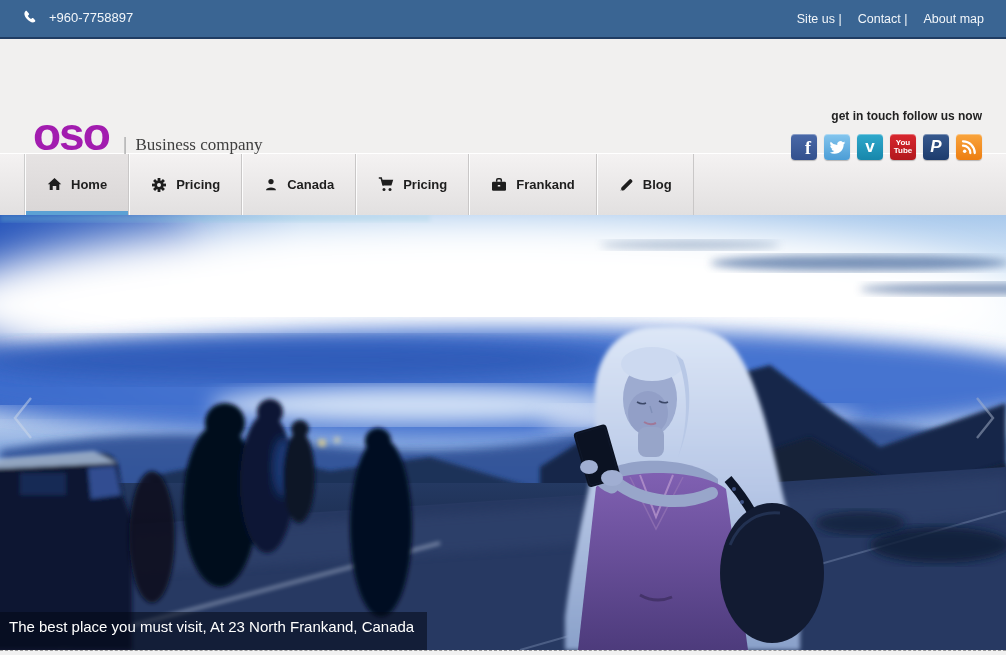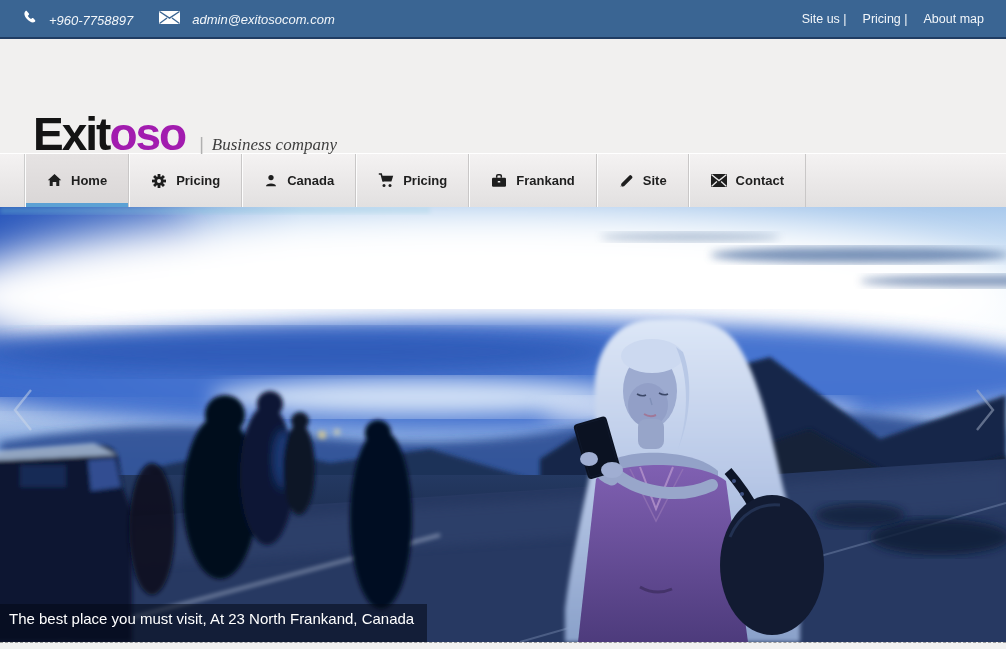--- a/index.html
+++ b/index.html
@@ -2,49 +2,49 @@
 <html><head>
 <meta charset="utf-8">
 <style>
   * { margin:0; padding:0; box-sizing:border-box; }
   html,body { width:1006px; height:655px; overflow:hidden; background:#fff;
               font-family:"Liberation Sans", sans-serif; }
 
   
   .topbar { height:39px; background:#3a6593; border-bottom:2px solid #1f3c63;
             display:flex; align-items:center; padding:0 22px; color:#f2f6fa; font-size:13px; }
-  .topbar .contact { display:flex; align-items:flex-end; gap:12px;font-style:italic; }
+  .topbar .contact { display:flex; align-items:flex-start; gap:12px; }
   .topbar .contact + .contact { margin-left:26px; }
   .topbar .links { margin-left:auto; display:flex; gap:16px; font-size:12.5px; }
   .topbar .links span { cursor:pointer; }
 
   
   .header { height:114px; background:#f1f0ef; position:relative; }
   .logo { position:absolute; left:33px; top:68px; display:flex; align-items:baseline; cursor:pointer; }
   .logo .lg-a { font-size:46px; font-weight:bold; letter-spacing:-2px; color:#141414; }
   .logo .lg-b { font-size:46px; font-weight:bold; letter-spacing:-2px; color:#a21caf; }
   .logo .sep  { margin-left:14px; color:#b0b0b0; font-size:18px; }
-  .logo .tagline { margin-left:8px; font-family:"Liberation Serif", serif; font-style:italic;
+  .logo .tagline { margin-left:8px; font-family:"Liberation Serif", serif; 
                    font-size:17px; color:#3f3f3f; }
   .social-wrap { position:absolute; right:24px; top:70px; text-align:right; }
   .social-caption { font-size:12px; font-weight:bold; color:#222; }
   .social-row { margin-top:11px; display:flex; gap:7px; justify-content:flex-end; }
   .sq { width:26px; height:26px; border-radius:4px; display:flex; align-items:center;
         justify-content:center; color:#fff; cursor:pointer; box-shadow:inset 0 1px 0 rgba(255,255,255,.35), 0 1px 1px rgba(0,0,0,.25); }
   .sq.fb  { background:linear-gradient(#4a69a8,#33508d); font-family:"Liberation Serif",serif;
             font-weight:bold; font-size:18px; align-items:flex-end; justify-content:flex-end; padding:0 6px 1px 0; }
   .sq.tw  { background:linear-gradient(#85c6ee,#4b9dd6); }
   .sq.vm  { background:linear-gradient(#2fa9cc,#1787ab); font-weight:bold; font-size:17px; }
   .sq.yt  { background:linear-gradient(#d8272e,#b2181d); flex-direction:column; line-height:8px; }
   .sq.yt .yt-t { font-size:8px; font-weight:bold; }
   .sq.pp  { background:linear-gradient(#37598e,#1d3c6d); font-weight:bold; font-size:17px; font-style:italic; }
   .sq.rss { background:linear-gradient(#f9a43c,#ed7e12); }
 
   
-  .navbar { height:54px; background:linear-gradient(#f4f2f2,#e2e0e0); border-top:1px solid #ffffff;
+  .navbar { height:62px; background:linear-gradient(#f4f2f2,#e2e0e0); border-top:1px solid #ffffff;
             display:flex;text-align:center; }
   .nav-spacer { width:25px; border-right:1px solid #cccccc; }
   .nav-tab { display:flex; align-items:center; gap:9px; padding:0 21px; font-size:13px;
              font-weight:bold; color:#1e1e1e; border-right:1px solid #c9c7c7;
              border-left:1px solid #fdfdfd; cursor:pointer; }
   .nav-tab.active { background:linear-gradient(#e6e3e3,#d9d6d6);
                     box-shadow:inset 0 -4px 0 #5ca1d4; }
   .nav-tab svg { display:block; }
 
   
@@ -65,42 +65,55 @@
 
 <div class="topbar">
   <div class="contact">
     <span>
       <svg width="15" height="15" viewBox="0 0 16 16">
           <path fill="#fff" d="M3.8 1.1C2 2.7 1.9 5.9 5.3 9.7c3.4 3.8 6.6 4.3 8.5 2.8.5-.4.6-1 .2-1.5l-1.9-2.1c-.4-.4-1.1-.5-1.5-.1l-.9.8C8.6 9.2 6.7 7.4 6.2 6.2l1-.9c.4-.4.5-1.1.1-1.5L5.3 1.2c-.4-.5-1-.5-1.5-.1z"></path>
         </svg>
     </span>
     <span>+960-7758897</span>
   </div>
-  <div class="contact">
-    <span>
-      <svg width="21" height="13" viewBox="0 0 21 13">
-          <rect width="21" height="13" fill="#fff"></rect>
-          <path d="M.5.5l10 6.6L20.5.5M.5 12.5L8 7M20.5 12.5L13 7" stroke="#3a6593" stroke-width="1.3" fill="none"></path>
-        </svg>
-    </span>
-    <span>admin@exitosocom.com</span>
-  </div>
   <div class="links">
     <span>Site us |</span>
-    <span>Pricing |</span>
+    <span>Contact |</span>
     <span>About map</span>
   </div>
 </div>
 
 <div class="header">
   <div class="logo">
-    <span class="lg-a">Exit</span>
       <span class="lg-b">oso</span>
     <span class="sep">|</span>
     <span class="tagline">Business company</span>
+  </div>
+  <div class="social-wrap">
+    <div class="social-caption">get in touch follow us now</div>
+    <div class="social-row">
+      <div class="sq fb">f</div>
+      <div class="sq tw">
+        <svg width="17" height="17" viewBox="0 0 24 24">
+            <path fill="#fff" d="M23 5.1c-.8.4-1.7.7-2.6.8a4.6 4.6 0 0 0 2-2.5c-.9.5-1.9.9-2.9 1.1a4.5 4.5 0 0 0-7.8 4.1A12.9 12.9 0 0 1 2.4 3.9a4.5 4.5 0 0 0 1.4 6 4.4 4.4 0 0 1-2-.6v.1c0 2.2 1.5 4 3.6 4.4-.7.2-1.4.2-2 .1a4.5 4.5 0 0 0 4.2 3.1A9 9 0 0 1 1 18.9a12.7 12.7 0 0 0 6.9 2c8.3 0 12.8-6.8 12.8-12.8v-.6c.9-.6 1.6-1.4 2.3-2.4z"></path>
+          </svg>
+      </div>
+      <div class="sq vm">v</div>
+      <div class="sq yt">
+        <span class="yt-t">You</span>
+        <span class="yt-t">Tube</span>
+      </div>
+      <div class="sq pp">P</div>
+      <div class="sq rss">
+        <svg width="16" height="16" viewBox="0 0 24 24">
+            <circle cx="5.5" cy="18.5" r="2.6" fill="#fff"></circle>
+            <path d="M3 10a11 11 0 0 1 11 11M3 3.4A17.6 17.6 0 0 1 20.6 21" stroke="#fff" stroke-width="3.4" fill="none" stroke-linecap="round"></path>
+          </svg>
+      </div>
+    </div>
   </div>
 </div>
 
 <div class="navbar">
   <div class="nav-spacer"></div>
 
   <div class="nav-tab active">
     <span>
         <svg width="15" height="15" viewBox="0 0 16 16">
           <path fill="#1e1e1e" d="M8 1.1L15.2 7.6h-2.1v6.3H9.9V9.6H6.1v4.3H2.9V7.6H.8z"></path>
@@ -158,32 +171,23 @@
     <span>Frankand</span>
   </div>
 
   <div class="nav-tab">
     <span>
         <svg width="15" height="15" viewBox="0 0 16 16">
           <path fill="#1e1e1e" d="M1.6 14.8l1-3.6 8.5-8.5a1.4 1.4 0 0 1 2 0l.8.8a1.4 1.4 0 0 1 0 2l-8.5 8.5z"></path>
           <path fill="#ecebeb" d="M1.6 14.8l.5-1.8 1.4 1.3z"></path>
         </svg>
       </span>
-    <span>Site</span>
-  </div>
-
-  <div class="nav-tab">
-    <span>
-        <svg width="16" height="13" viewBox="0 0 16 13">
-          <rect x="0" y="0" width="16" height="13" rx="1" fill="#1e1e1e"></rect>
-          <path d="M.7.8L8 6.6 15.3.8M.7 12.2l5.2-4.6M15.3 12.2l-5.2-4.6" stroke="#ecebeb" stroke-width="1.3" fill="none"></path>
-        </svg>
-      </span>
-    <span>Contact</span>
-  </div>
+    <span>Blog</span>
+  </div>
+
 </div>
 
 <div class="hero">
   <svg class="scene" width="1006" height="435" viewBox="0 0 1006 435">
     <defs>
       <linearGradient id="sky" x1="0" y1="0" x2="0" y2="1">
         <stop offset="0" stop-color="#a9c9ec"></stop>
           <stop offset=".18" stop-color="#eef6fd"></stop>
         <stop offset=".38" stop-color="#ffffff"></stop>
           <stop offset=".58" stop-color="#6a95d8"></stop>

